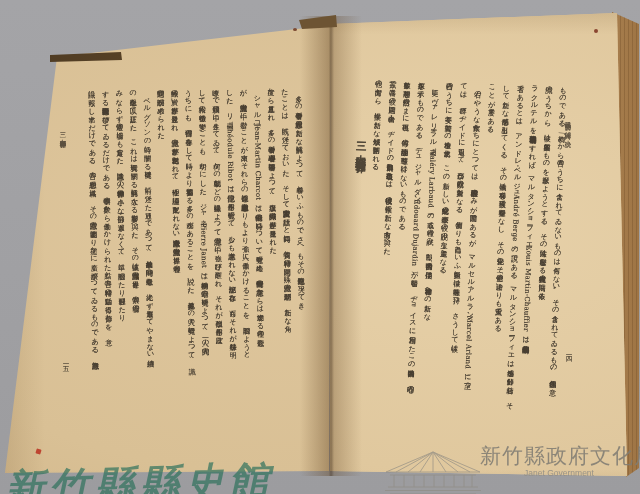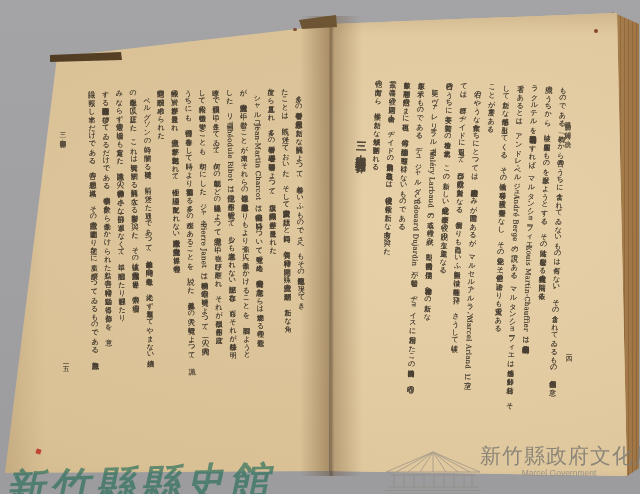--- a/index.html
+++ b/index.html
@@ -185,17 +185,17 @@
       <g fill="none" stroke="#8f8b82" stroke-width="0.9" opacity="0.72">
         <path d="M4 26 L51 6 L98 26"></path>
         <path d="M51 6 L14 26 M51 6 L26 26 M51 6 L38 26 M51 6 L51 26 M51 6 L64 26 M51 6 L76 26 M51 6 L88 26"></path>
         <path d="M4 26 H98 M8 29 H94"></path>
         <path d="M12 29 V41 M22 29 V41 M32 29 V41 M42 29 V41 M52 29 V41 M62 29 V41 M72 29 V41 M82 29 V41 M90 29 V41"></path>
         <path d="M6 41 H96 M3 44.5 H99 M8 48 H94"></path>
       </g>
     </svg>
     <div class="abs" id="bureau-title">新竹縣政府文化局</div>
     <div class="abs" id="bureau-subtitle">
-      <div>Marcel Government</div>
+      <div>Janet Government</div>
     </div>
   </div>
 
 </div>
 
 </body></html>

